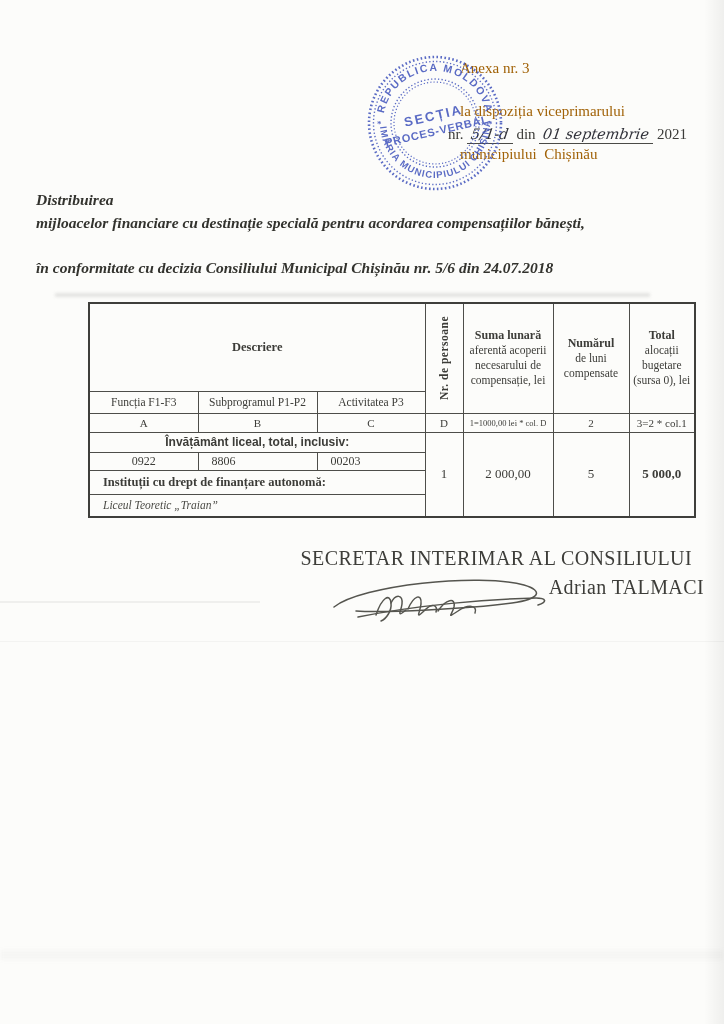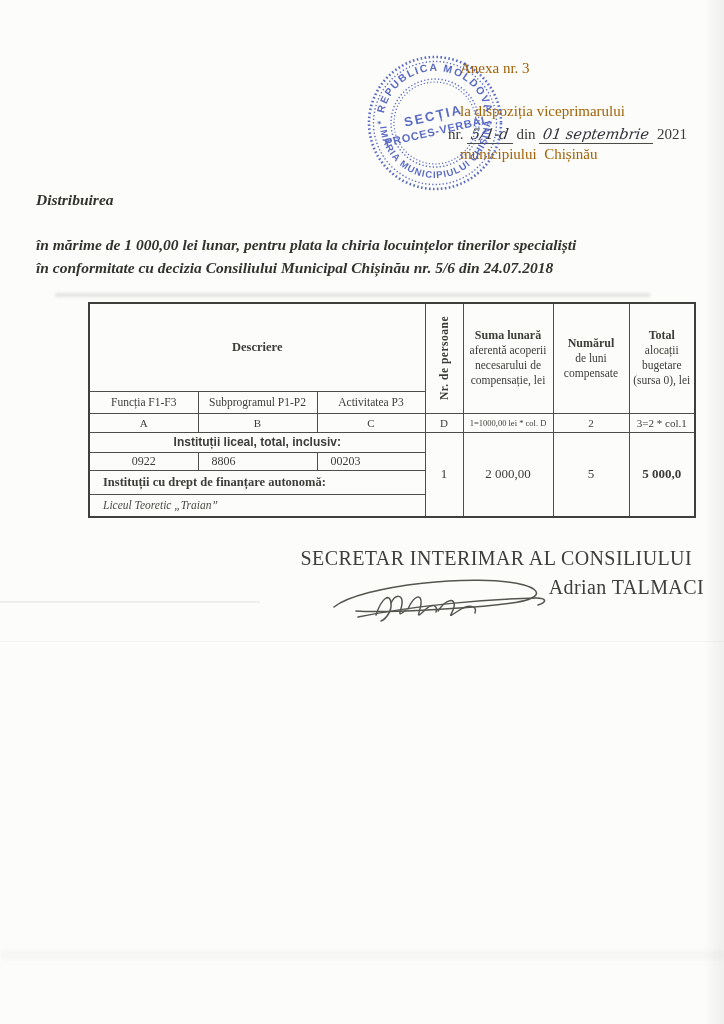--- a/index.html
+++ b/index.html
@@ -110,22 +110,22 @@
       <text x="124" y="77" font-size="9" font-weight="bold" fill="currentColor">*</text>
       <g transform="rotate(-13 71 73)">
         <text x="71" y="70" text-anchor="middle" font-family="Liberation Sans, sans-serif" font-size="13" font-weight="bold" letter-spacing="2" fill="currentColor">SECȚIA</text>
         <text x="71" y="85" text-anchor="middle" font-family="Liberation Sans, sans-serif" font-size="11" font-weight="bold" letter-spacing=".8" fill="currentColor">PROCES-VERBAL</text>
       </g>
     </svg>
   </div>
 
   <div class="title">
     <span>Distribuirea</span><br>
+    <span>mijloacelor financiare cu destinație specială pentru acordarea compensațiilor bănești,</span><br>
     <br>
-    <span>în mărime de 1 000,00 lei lunar, pentru plata la chiria locuințelor tinerilor specialiști</span><br>
     <span>în conformitate cu decizia Consiliului Municipal Chișinău nr. 5/6 din 24.07.2018</span>
   </div>
 
   <table class="doc-table">
     <colgroup>
       <col style="width:109px">
         <col style="width:119px">
         <col style="width:108px">
       <col style="width:38px">
         <col style="width:90px">
@@ -164,21 +164,21 @@
       <tr style="height:19px" class="frow">
         <td>A</td>
         <td>B</td>
         <td>C</td>
         <td>D</td>
         <td class="fsmall">1=1000,00 lei * col. D</td>
         <td>2</td>
         <td>3=2 * col.1</td>
       </tr>
       <tr style="height:20px">
-        <td colspan="3" class="grp">Instituții liceal, total, inclusiv:</td>
+        <td colspan="3" class="grp">Învățământ liceal, total, inclusiv:</td>
         <td rowspan="4" class="val">1</td>
         <td rowspan="4" class="val">2 000,00</td>
         <td rowspan="4" class="val">5</td>
         <td rowspan="4" class="val val-b">5 000,0</td>
       </tr>
       <tr style="height:18px" class="codes">
         <td>0922</td>
         <td class="cell-left">8806</td>
         <td class="cell-left">00203</td>
       </tr>

